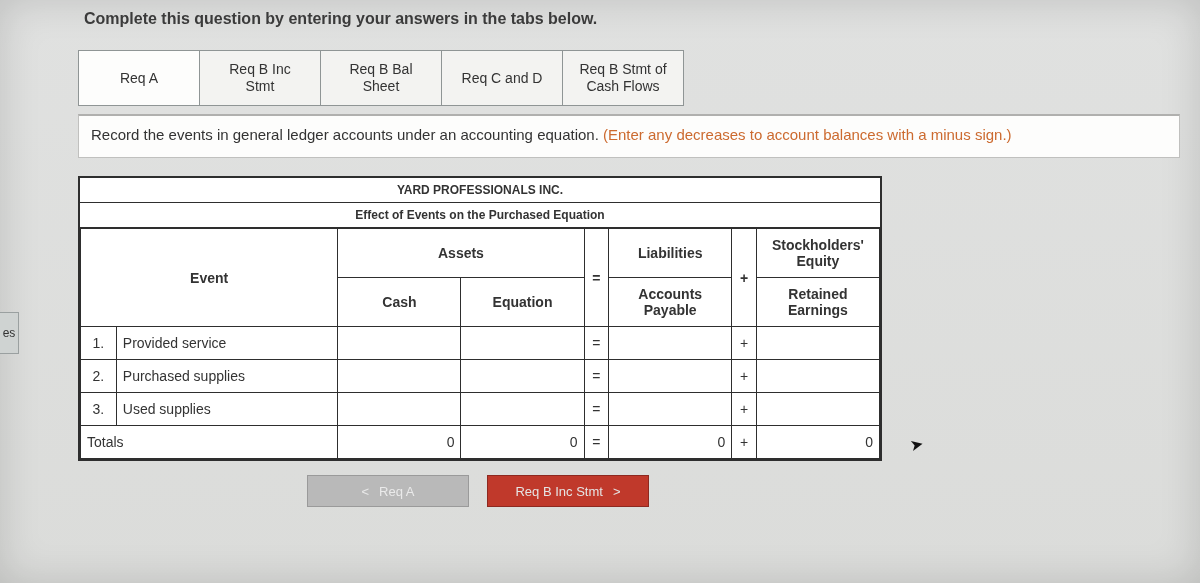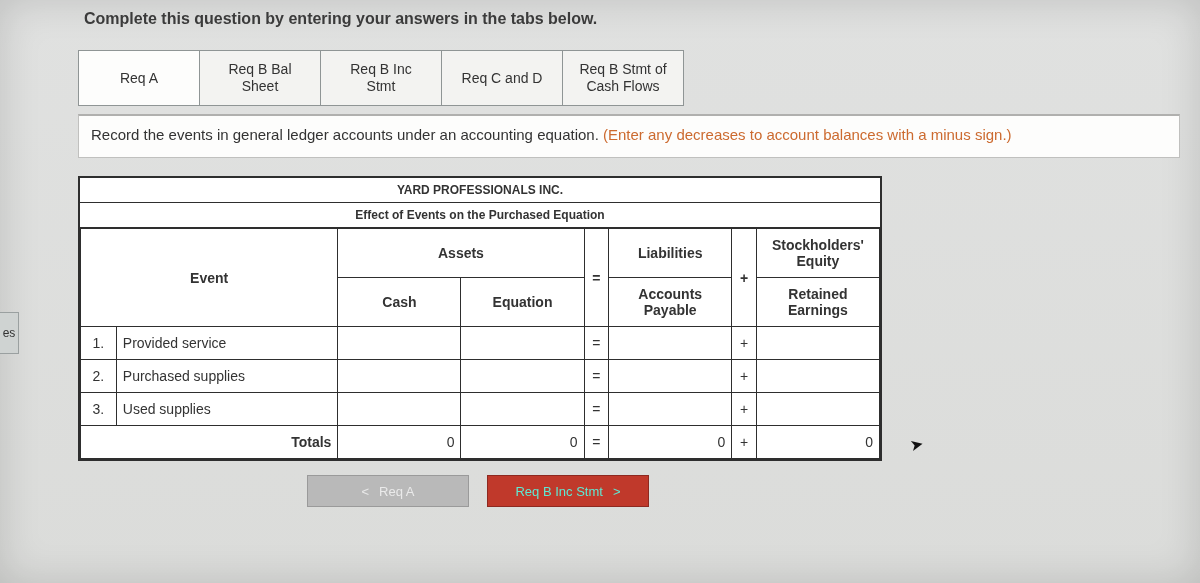--- a/index.html
+++ b/index.html
@@ -112,37 +112,37 @@
   th.sub {
     font-weight: bold;
     text-align: center;
     background: #fff;
     line-height: 16px;
   }
   td.num-cell { width: 32px; text-align: center; }
   td.evt-cell { width: 198px; text-align: left; padding-left: 8px; }
   td.sym { width: 20px; text-align: center; font-weight: normal; }
   td.val-cell { text-align: right; padding-right: 8px; }
-  td.totals-label { text-align: right; font-weight: bold; }
+  td.totals-label { text-align: left; font-weight: normal; }
   .nav-buttons {
     margin: 14px 0 0 0;
     display: flex;
     justify-content: center;
     gap: 18px;
     width: 800px;
   }
   .nav-btn {
     display: inline-flex;
     align-items: center;
     justify-content: center;
     gap: 10px;
     min-width: 160px;
     height: 30px;
     font-size: 13px;
-    color: #5eead4;
+    color: #e5e5e5;
     background: #c0392b;
     border: 1px solid #8e2920;
     cursor: pointer;
   }
   .nav-btn.disabled {
     background: #b9b9b9;
     border: 1px solid #9a9a9a;
     color: #eaeaea;
     cursor: default;
   }
@@ -168,26 +168,26 @@
 
   <div class="content">
 
     <div class="instr-main">Complete this question by entering your answers in the tabs below.</div>
 
     <div class="tabs-row">
       <div class="tab active">
         <span class="line">Req A</span>
       </div>
       <div class="tab">
+        <span class="line">Req B Inc</span>
+        <span class="line">Stmt</span>
+      </div>
+      <div class="tab">
         <span class="line">Req B Bal</span>
         <span class="line">Sheet</span>
-      </div>
-      <div class="tab">
-        <span class="line">Req B Inc</span>
-        <span class="line">Stmt</span>
       </div>
       <div class="tab">
         <span class="line">Req C and D</span>
       </div>
       <div class="tab">
         <span class="line">Req B Stmt of</span>
         <span class="line">Cash Flows</span>
       </div>
     </div>
 

